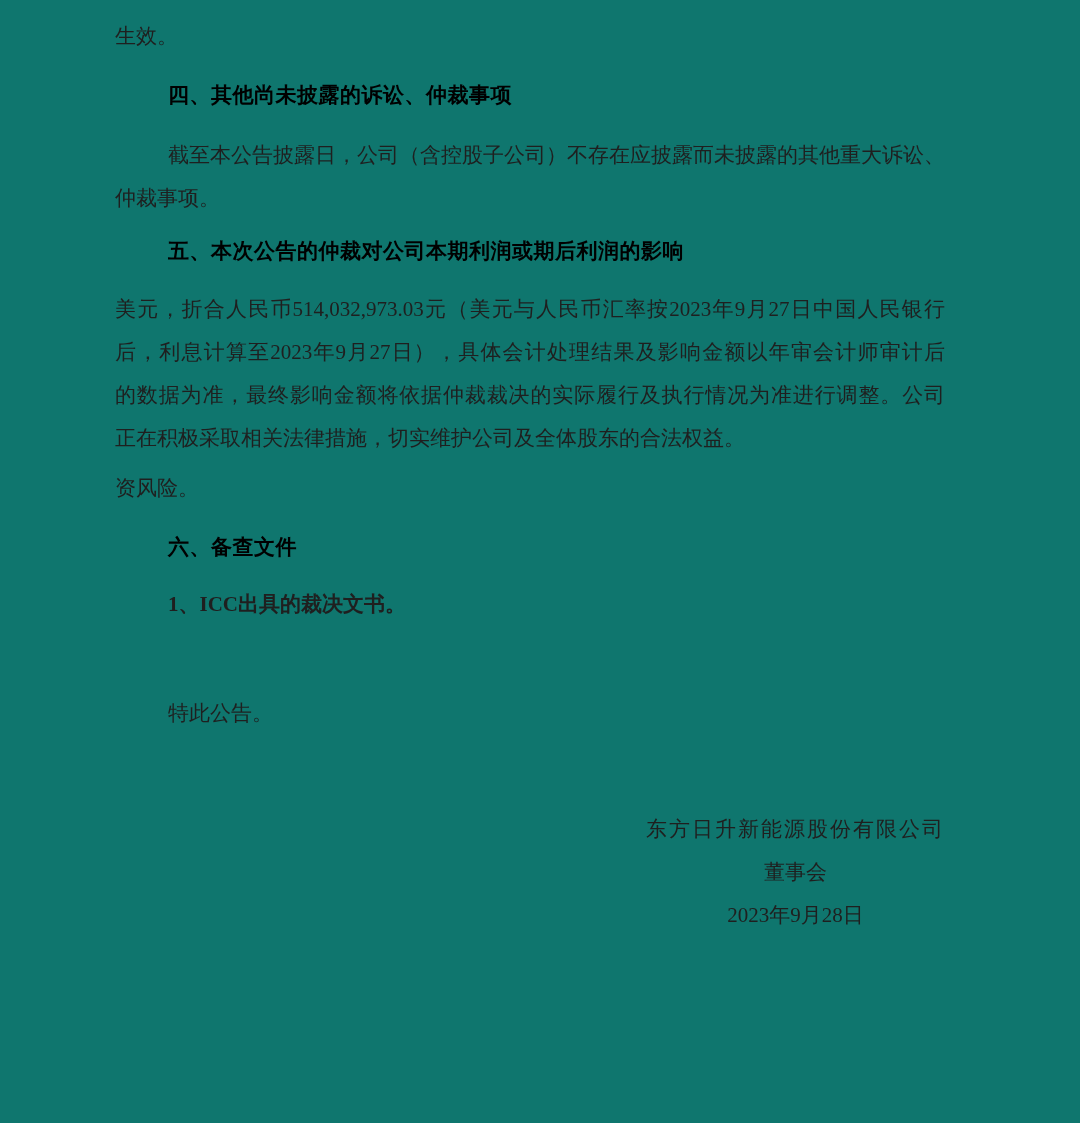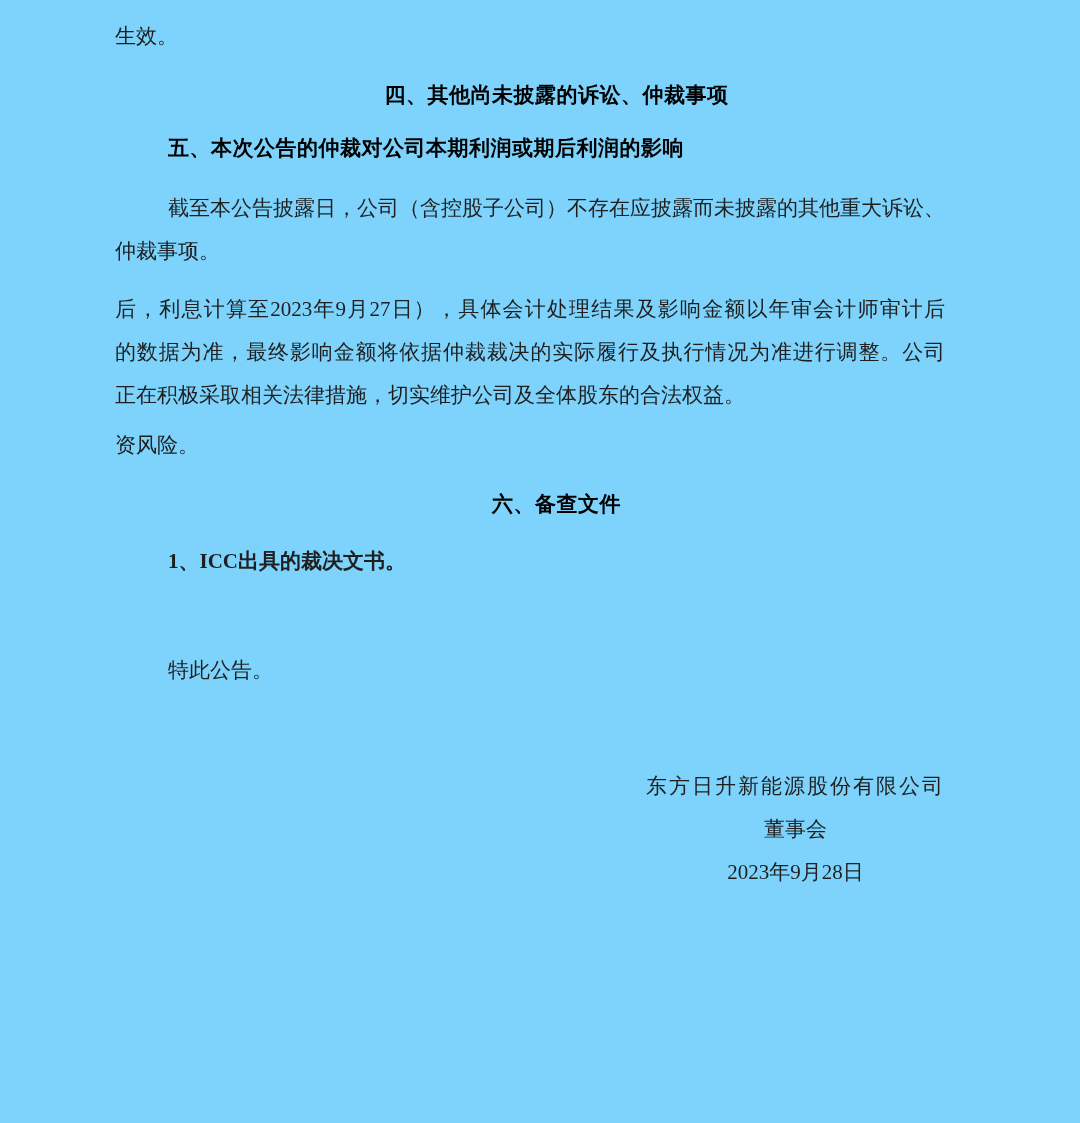--- a/index.html
+++ b/index.html
@@ -5,21 +5,21 @@
   html, body {
     margin: 0;
     padding: 0;
     background: #ffffff;
   }
   .page {
     position: relative;
     width: 1080px;
     height: 1123px;
     box-sizing: border-box;
-    background: #7dd3fc;
+    background: #0f766e;
     padding: 15px 135px 0 115px;
     font-family: "Liberation Serif", "DejaVu Serif", serif;
     font-size: 21px;
     color: #1f1f1f;
     overflow: hidden;
   }
   .block { margin: 0; }
   .line {
     line-height: 43px;
     white-space: normal;
@@ -30,21 +30,21 @@
   .fill {
     text-align: justify;
     text-align-last: justify;
   }
   .heading .line {
     font-weight: 700;
     color: #000000;
     letter-spacing: 0.5px;
   }
   
-  .mt-a { margin-top: 16px; text-align: center; }
+  .mt-a { margin-top: 16px; }
   .mt-b { margin-top: 17px; }
   .mt-c { margin-top: 10px; }
   .mt-d { margin-top: 15px; }
   .mt-e { margin-top: 7px; }
   .mt-f { margin-top: 14px; font-weight: bold; }
   .mt-g { margin-top: 66px; }
   .mt-h { margin-top: 73px; }
   .signature {
     width: max-content;
     margin-left: auto;
@@ -59,30 +59,31 @@
 <div class="page">
 
   <div class="block">
     <div class="line">生效。</div>
   </div>
 
   <div class="block heading mt-a">
     <div class="line indent">四、其他尚未披露的诉讼、仲裁事项</div>
   </div>
 
-  <div class="block heading mt-c">
-    <div class="line indent">五、本次公告的仲裁对公司本期利润或期后利润的影响</div>
-  </div>
-
   <div class="block mt-b">
     <div class="line indent fill">截至本公告披露日，公司（含控股子公司）不存在应披露而未披露的其他重大诉讼、</div>
     <div class="line">仲裁事项。</div>
   </div>
 
+  <div class="block heading mt-c">
+    <div class="line indent">五、本次公告的仲裁对公司本期利润或期后利润的影响</div>
+  </div>
+
   <div class="block mt-d">
+    <div class="line fill">美元，折合人民币514,032,973.03元（美元与人民币汇率按2023年9月27日中国人民银行</div>
     <div class="line fill">后，利息计算至2023年9月27日），具体会计处理结果及影响金额以年审会计师审计后</div>
     <div class="line fill">的数据为准，最终影响金额将依据仲裁裁决的实际履行及执行情况为准进行调整。公司</div>
     <div class="line">正在积极采取相关法律措施，切实维护公司及全体股东的合法权益。</div>
   </div>
 
   <div class="block mt-e">
     <div class="line">资风险。</div>
   </div>
 
   <div class="block heading mt-a">

